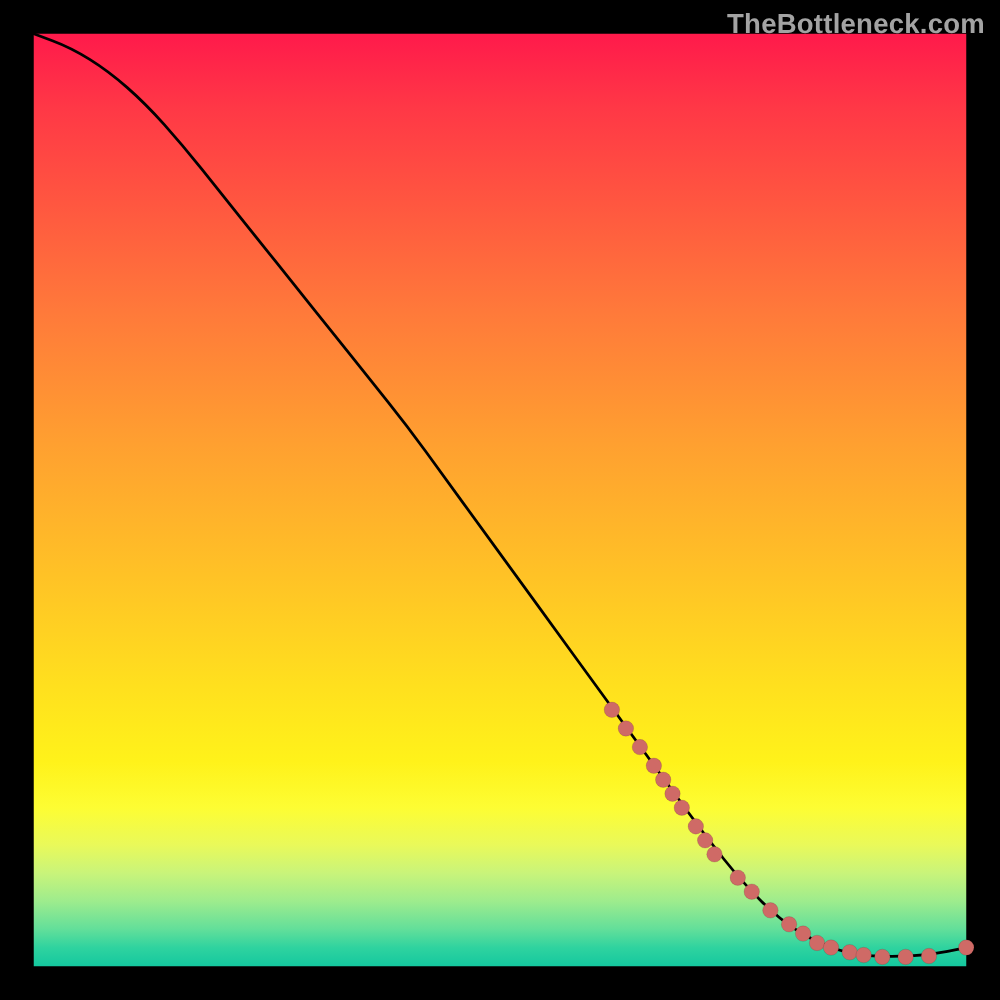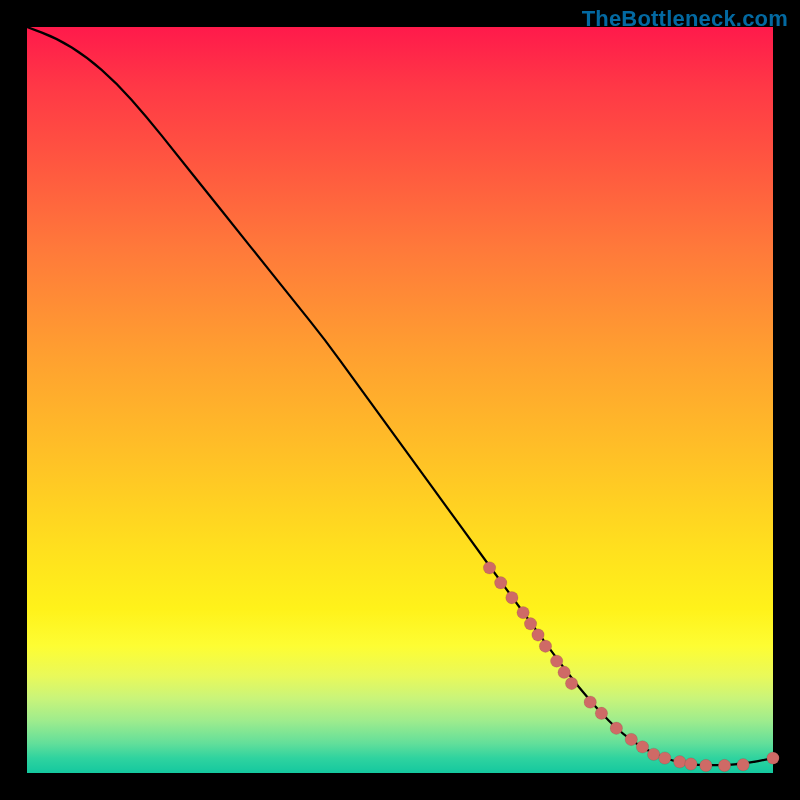--- a/index.html
+++ b/index.html
@@ -38,21 +38,21 @@
       #9eec8d 93%,
       #63df9a 96%,
       #2fd39f 98%,
       #14c89f 100%
     );
   }
   .watermark {
     position: absolute;
     top: 6px;
     right: 12px;
-    color: #0369a1;
+    color: #a3a3a3;
     font-size: 22px;
     font-weight: 600;
     letter-spacing: 0.2px;
     user-select: none;
     text-align: center;
   }
   svg.plot {
     position: absolute;
     inset: 0;
     width: 746px;

